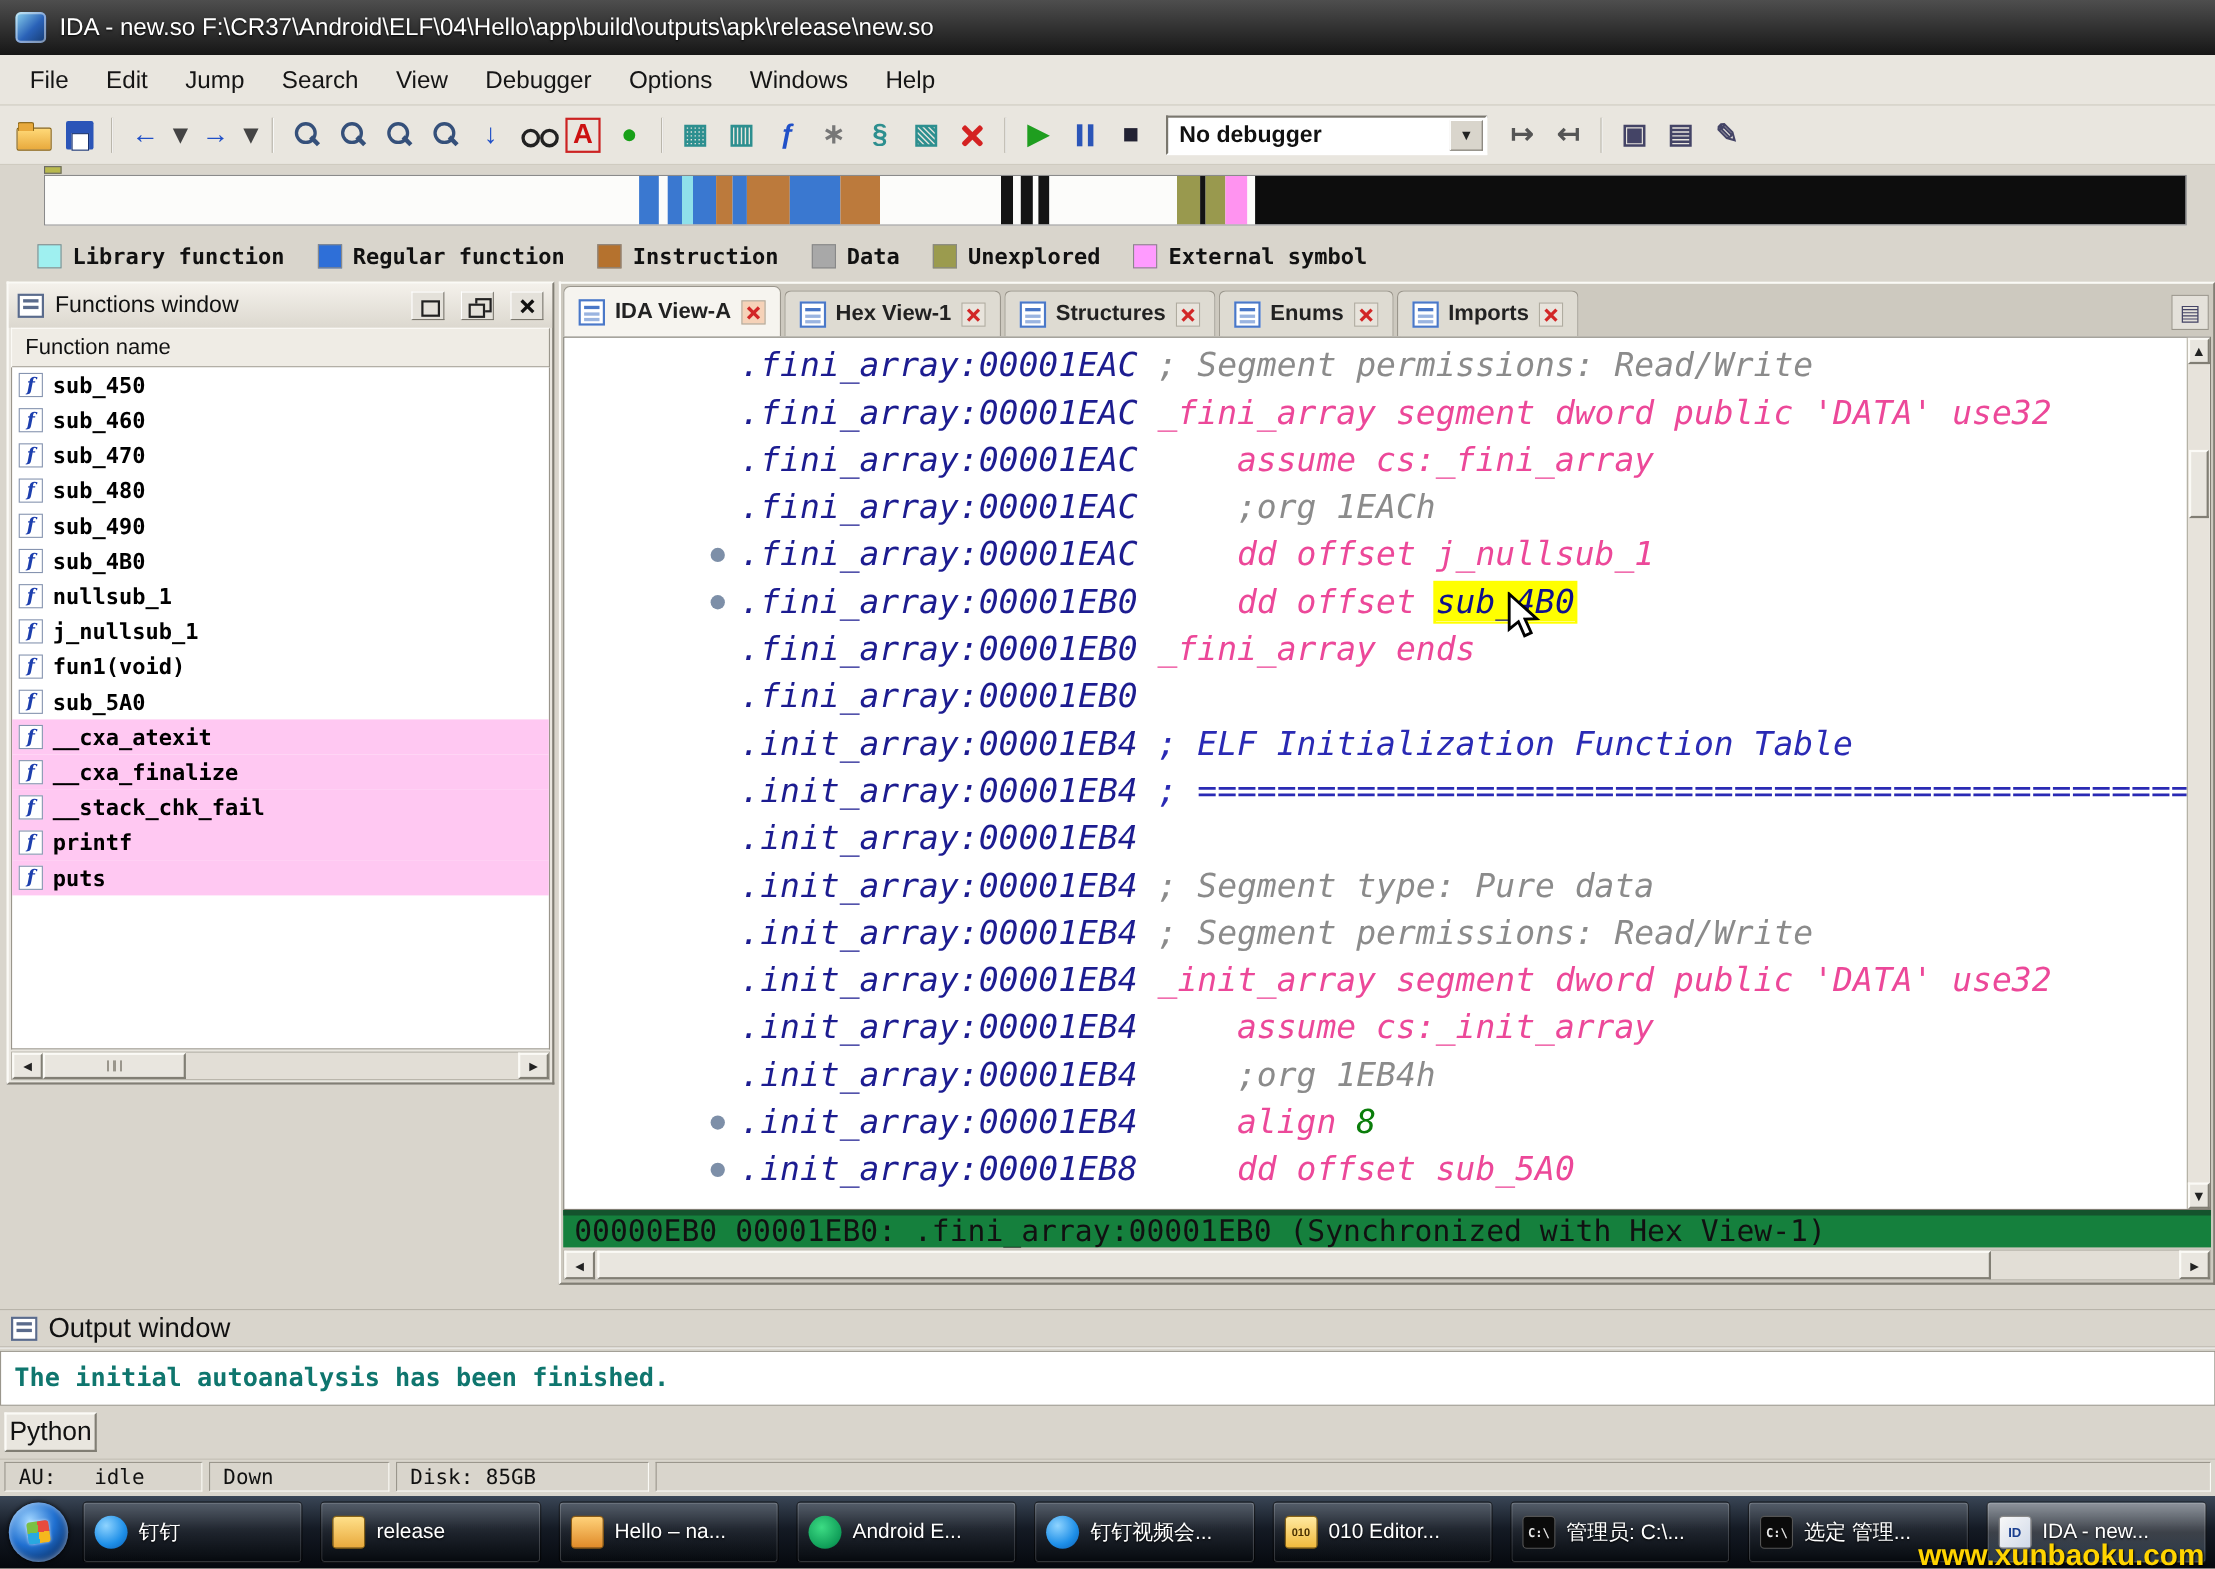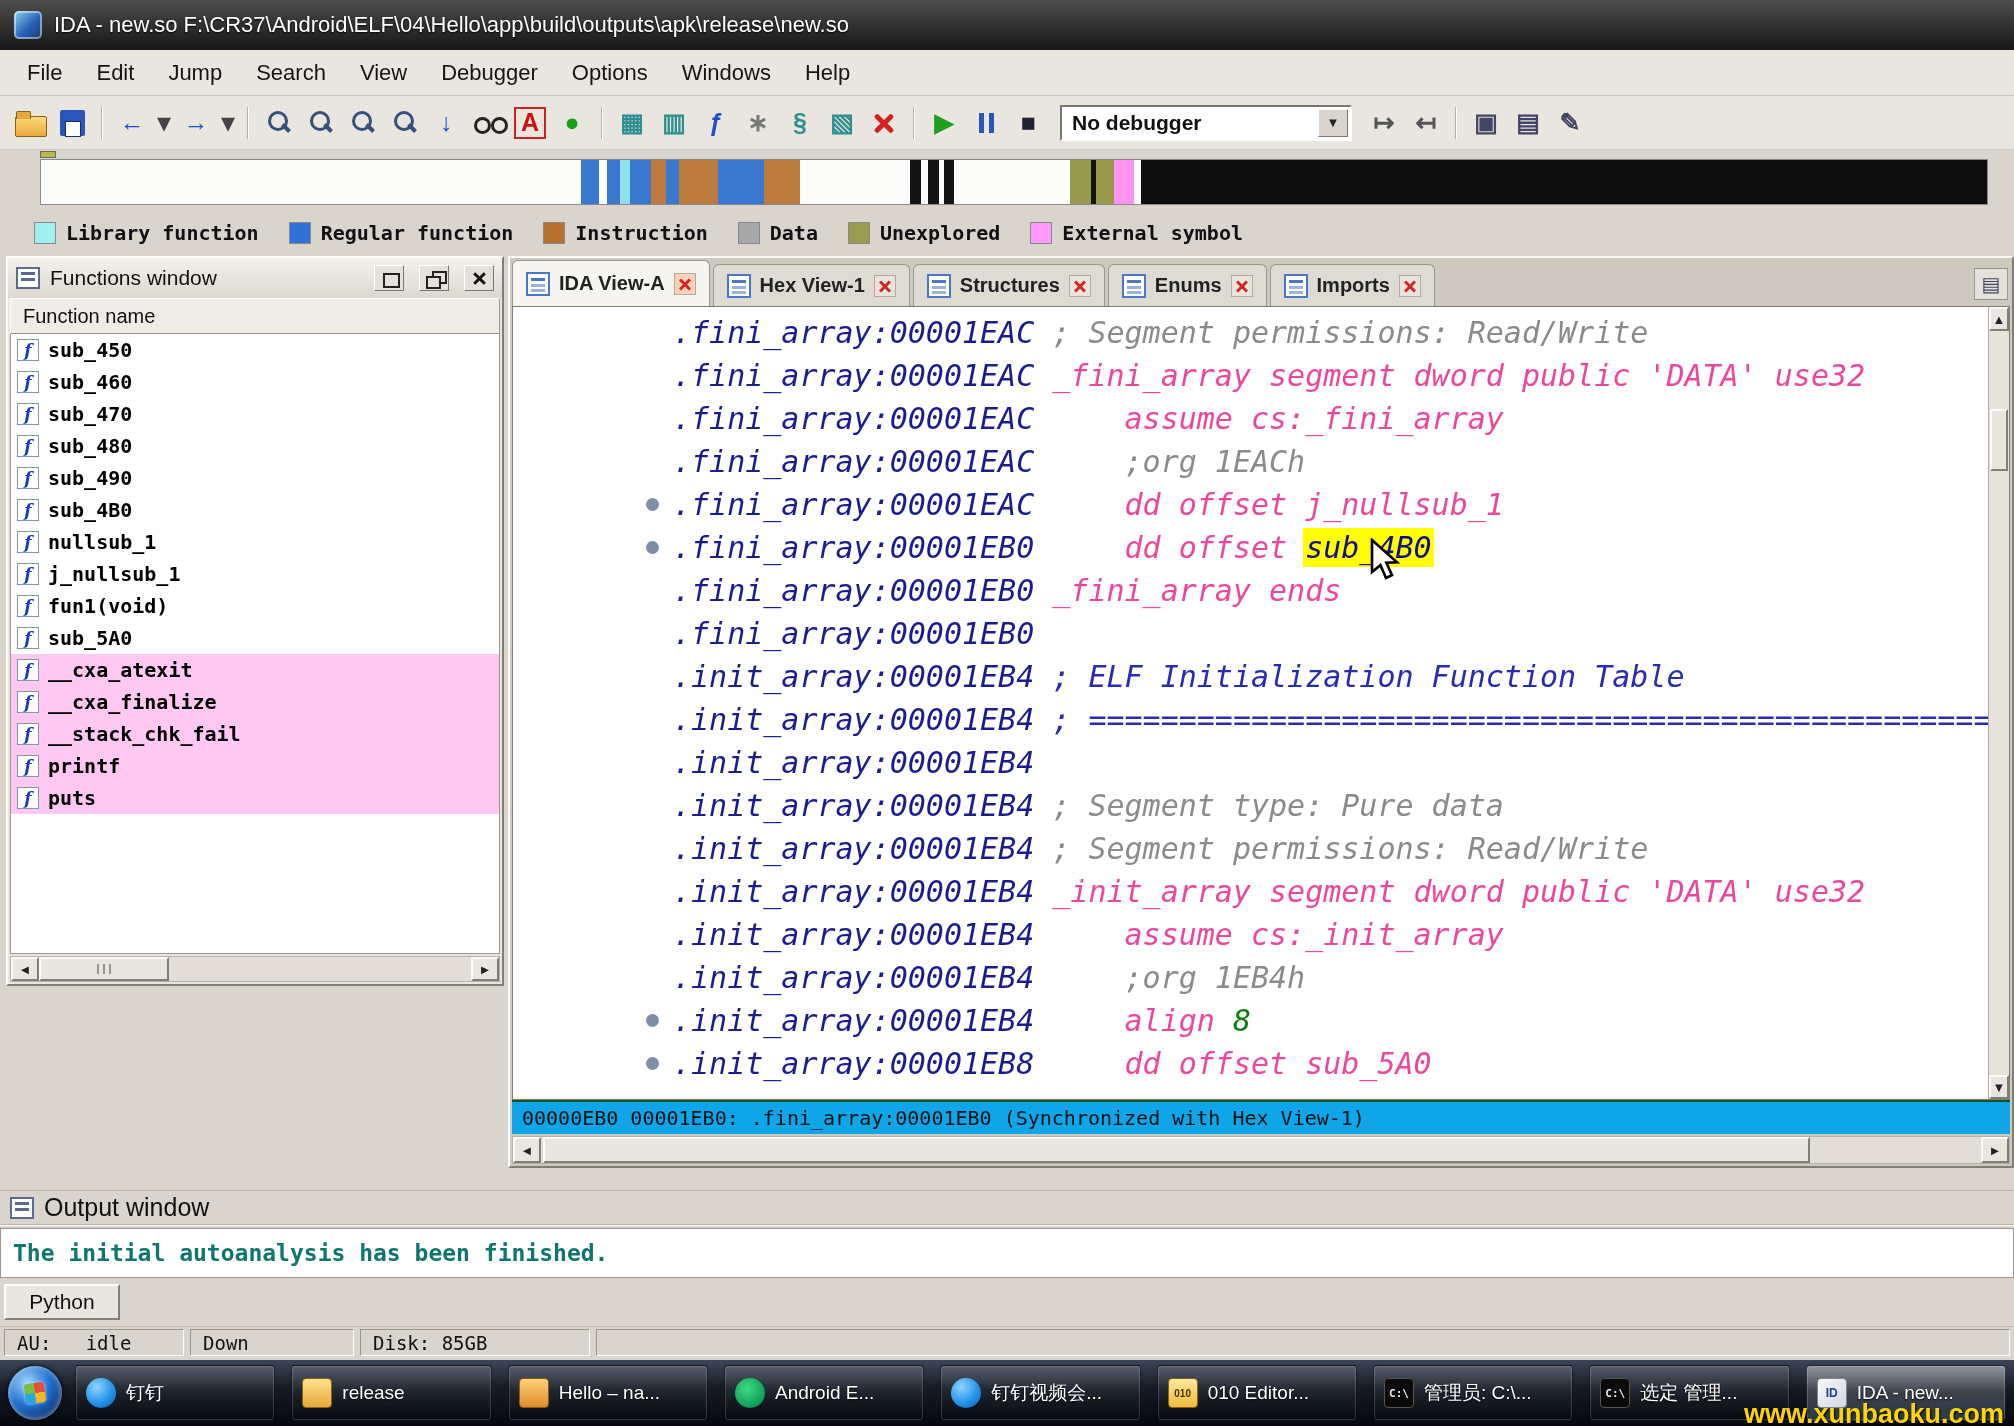--- a/index.html
+++ b/index.html
@@ -99,31 +99,31 @@
 .t-a{color:#1c1c90}
 .t-c{color:#8b8b8b}
 .t-k{color:#ec4899}
 .t-b{color:#2a2ab4}
 .t-g{color:#0a7d0a}
 .t-h{color:#10108c;background:#ffff00;box-shadow:0 0 0 2px #ffff00}
 #v-scroll{position:absolute;top:0;bottom:0;right:0;width:21px;background:#e7e3db;border-left:1px solid #b0aca0;display:flex;flex-direction:column}
 #v-scroll .sb-btn{width:100%;height:24px}
 #v-track{flex:1;position:relative}
 #v-thumb{position:absolute;left:1px;right:1px;top:78px;height:62px;background:#e9e6df;border:2px solid;border-color:#fbfaf6 #817e74 #817e74 #fbfaf6}
-#dstatus{height:34px;background:#0ea5e9;border-top:2px solid #14532d;display:flex;align-items:center;padding:0 10px;margin:0 2px;font-family:"DejaVu Sans Mono",monospace;font-size:20px;color:#111;white-space:nowrap;overflow:hidden}
+#dstatus{height:34px;background:#15803d;border-top:5px solid #14532d;display:flex;align-items:center;padding:0 10px;margin:0 2px;font-family:"DejaVu Sans Mono",monospace;font-size:27px;color:#111;white-space:nowrap;overflow:hidden}
 #ida-hscroll{height:28px;margin:2px;display:flex;background:#e2ded6;border:1px solid #b6b2a8}
 #ida-hscroll .sb-thumb{left:2px;width:88%}
 
 
 #out-head{position:absolute;left:0;top:1190px;width:100%;height:34px;display:flex;align-items:center;gap:10px;padding:0 10px;border-top:1px solid #b8b4aa}
 #out-title{font-size:25px;color:#111}
 #out-divider{position:absolute;left:0;top:1224px;width:100%;height:2px;background:#b8b4aa;border-bottom:1px solid #fff}
 #out-body{position:absolute;left:0;top:1228px;width:100%;height:50px;background:#fff;border:1px solid #9a968c;display:flex;align-items:center;padding:0 12px}
 #out-text{font-family:"DejaVu Sans Mono",monospace;font-weight:bold;font-size:23px;color:#0f766e;white-space:nowrap}
-#python-btn{position:absolute;left:4px;top:1284px;width:116px;height:36px;background:#e9e6df;border:2px solid;border-color:#fbfaf6 #817e74 #817e74 #fbfaf6;font-size:21px;color:#111;display:flex;align-items:center;justify-content:center}
+#python-btn{position:absolute;left:4px;top:1284px;width:84px;height:36px;background:#e9e6df;border:2px solid;border-color:#fbfaf6 #817e74 #817e74 #fbfaf6;font-size:24px;color:#111;display:flex;align-items:center;justify-content:center}
 
 
 #statusbar{position:absolute;left:0;top:1326px;width:100%;height:32px;display:flex;gap:6px;padding:2px 4px;border-top:1px solid #c2beb4}
 .sb-cell{border:1px solid;border-color:#9a968c #fbfaf6 #fbfaf6 #9a968c;display:flex;align-items:center;padding:0 12px;font-family:"DejaVu Sans Mono",monospace;font-size:19px;color:#111;white-space:pre}
 #cell-au{width:180px}
 #cell-down{width:164px}
 #cell-disk{width:230px}
 #cell-rest{flex:1}
 
 

